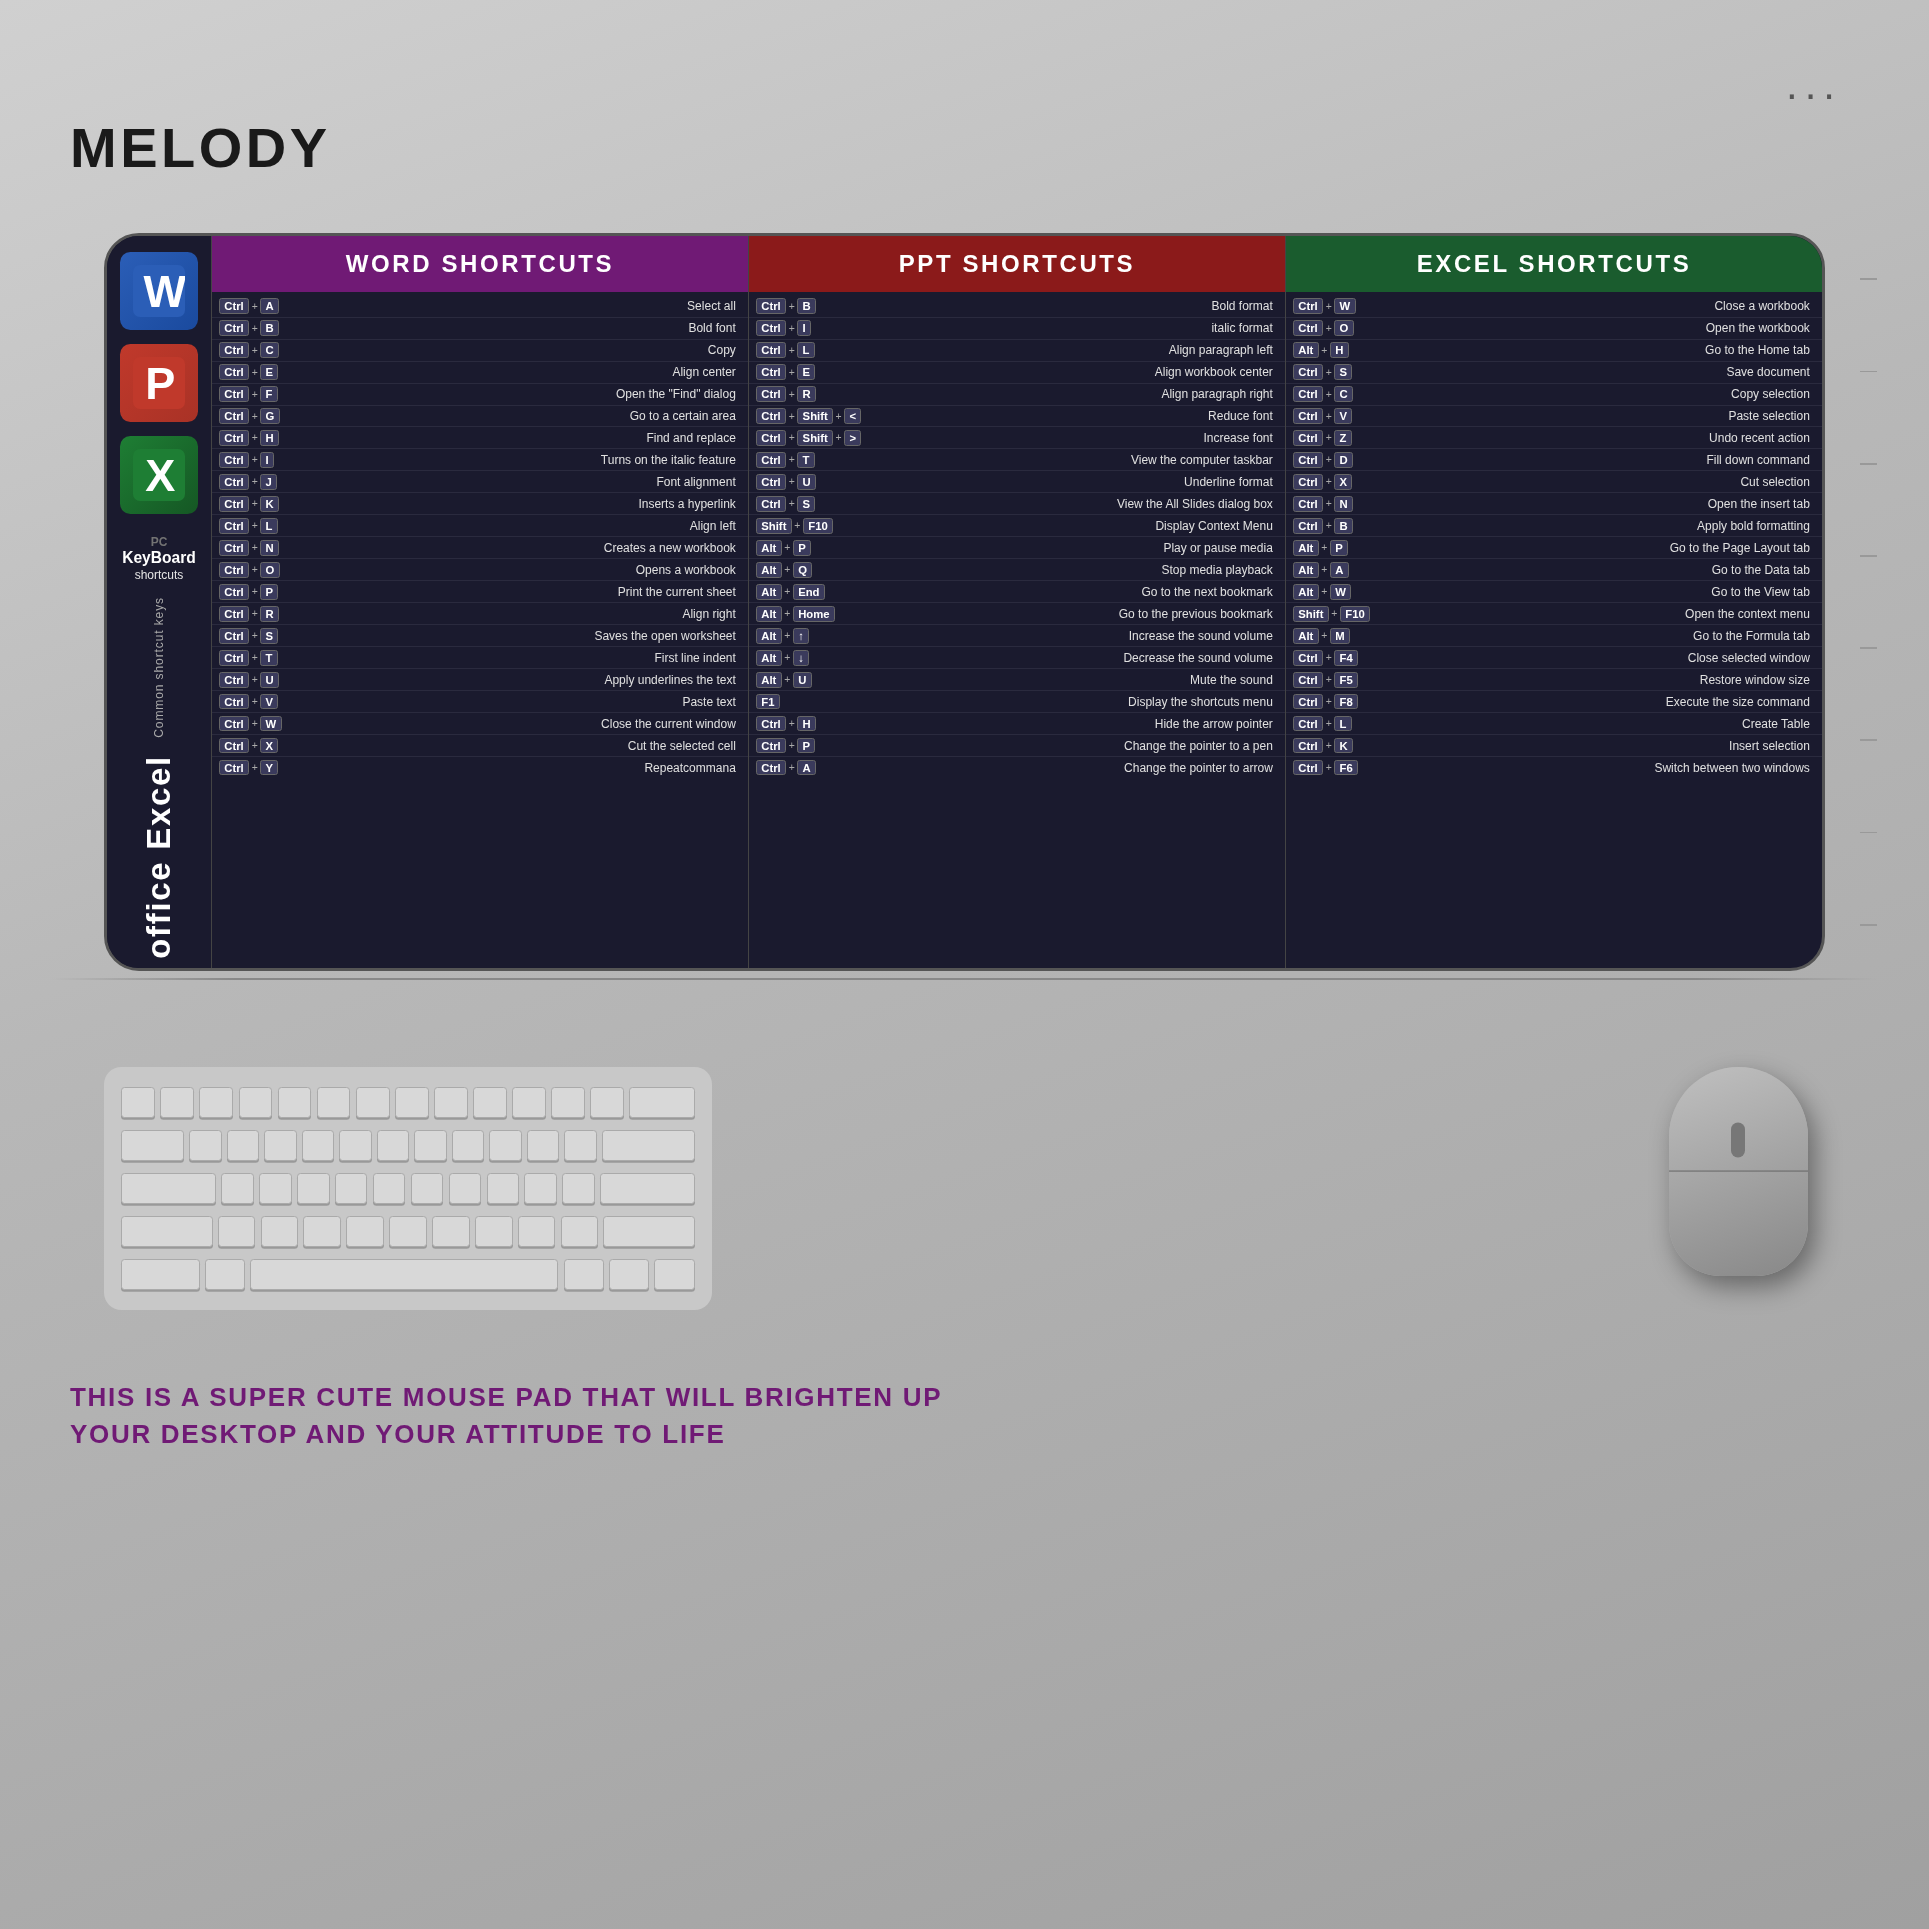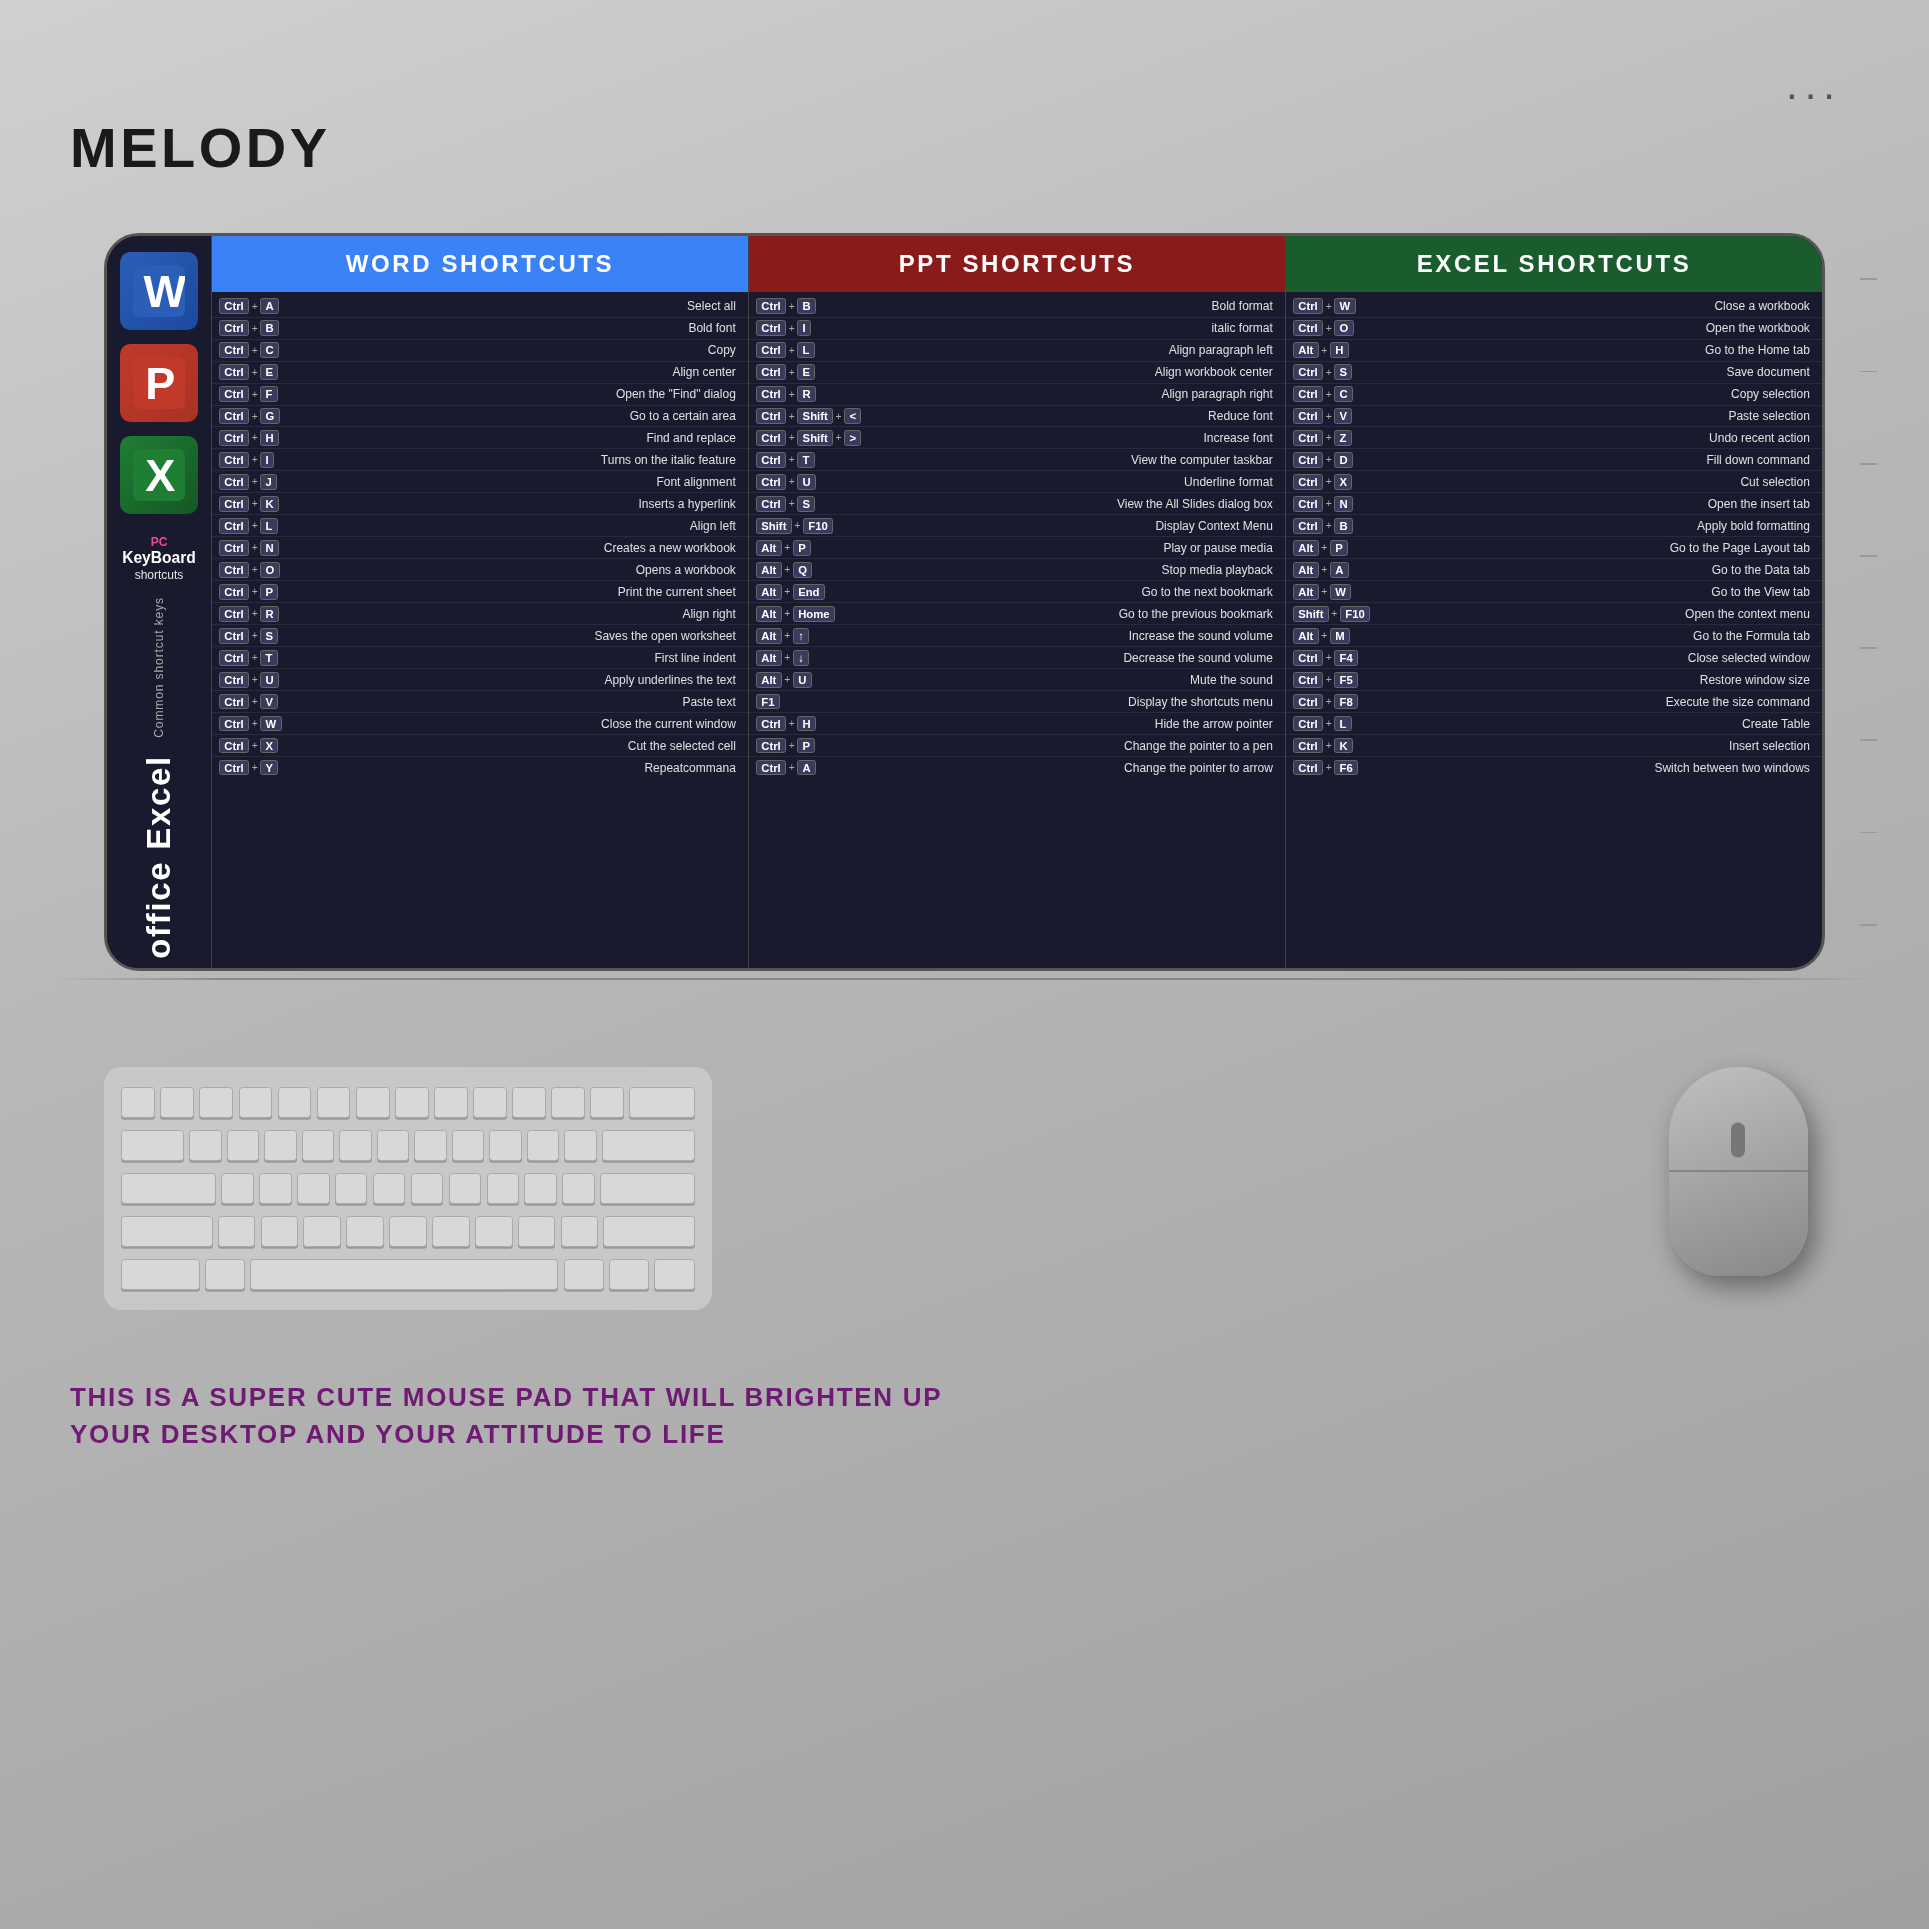--- a/index.html
+++ b/index.html
@@ -89,21 +89,21 @@
       font-size: 38px;
     }
 
     .keyboard-label {
       margin-top: 14px;
       text-align: center;
       padding: 0 7px;
     }
     .keyboard-label .pc-text {
       font-size: 12px;
-      color: #ec4899;
+      color: #737373;
       font-weight: bold;
     }
     .keyboard-label .keyboard-text {
       font-size: 15.6px;
       color: #fff;
       font-weight: bold;
       line-height: 1.2;
     }
     .keyboard-label .shortcuts-text {
       font-size: 12px;
@@ -138,21 +138,21 @@
     }
 
     .column-header {
       padding: 14px 8.7px;
       text-align: center;
       font-size: 24px;
       font-weight: 900;
       color: white;
       letter-spacing: 2.6px;
     }
-    .word-header { background: #3b82f6; }
+    .word-header { background: #701a75; }
     .ppt-header { background: #8b1a1a; }
     .excel-header { background: #1a5c2e; }
 
     .shortcut-list {
       flex: 1;
       padding: 3.5px 0;
     }
 
     .shortcut-row {
       display: flex;

